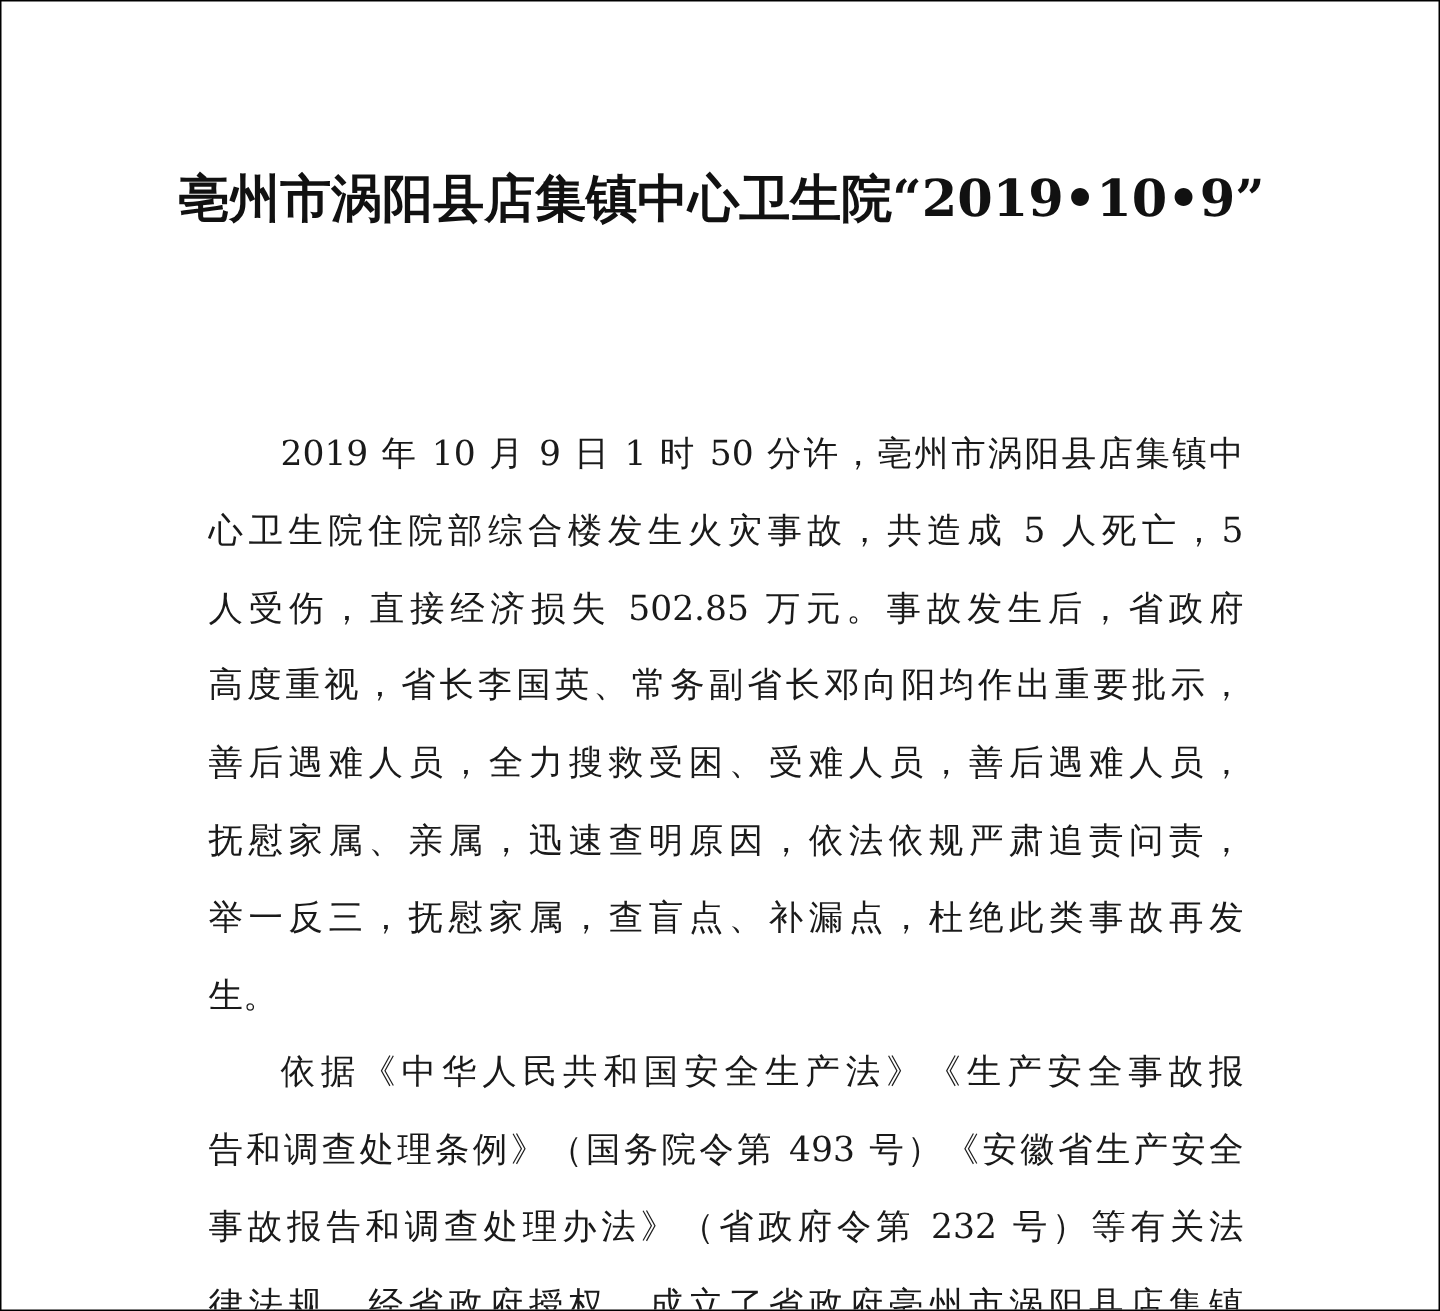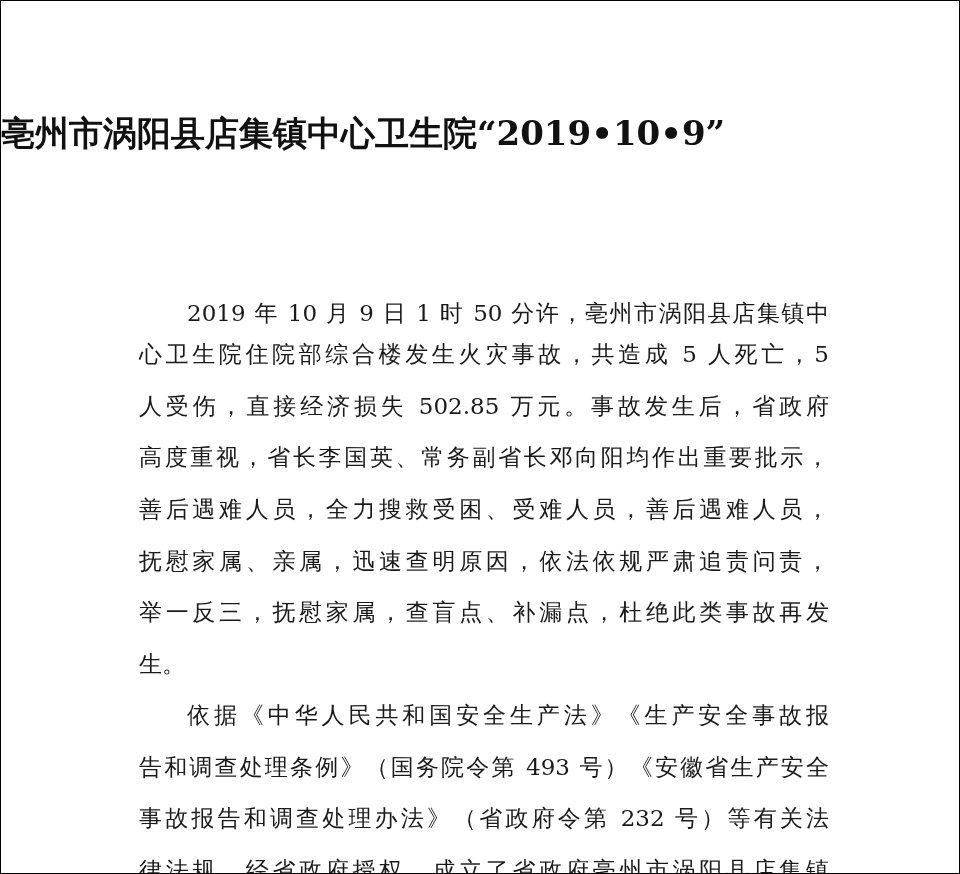--- a/index.html
+++ b/index.html
@@ -2,21 +2,21 @@
 <html><head>
 <meta charset="utf-8">
 <style>
   html, body { margin: 0; padding: 0; background: #ffffff; }
   body { width: 960px; height: 874px; overflow: hidden; position: relative; }
   .page {
     position: absolute; left: 0; top: 0; width: 958px; height: 872px;
     border: 1px solid #000; background: #fff; overflow: hidden;
   }
   .title {
-    position: absolute; left: 0; width: 960px; 
+    position: absolute; left: 0; width: 960px; text-align: center;
     font-family: "DejaVu Serif", "Liberation Serif", serif;
     font-weight: bold; font-size: 34px; color: #111; line-height: 40px;
     letter-spacing: 0px; white-space: nowrap;
   }
   .title.l1 { top: 112px; }
   .title.l2 { top: 162px; }
   .subtitle {
     position: absolute; left: 0; width: 960px; top: 229px; text-align: center;
     font-family: "DejaVu Serif", "Liberation Serif", serif;
     font-size: 22px; color: #222; line-height: 30px; letter-spacing: 2px;
@@ -31,21 +31,21 @@
   .body-line.indent { left: 186px; width: 642px; }
   .body-line.last { text-align: left; text-align-last: left; }
 </style>
 </head>
 <body>
 
 <div class="page">
   <div class="title l1">亳州市涡阳县店集镇中心卫生院“2019•10•9”</div>
 
   <div>
-    <div class="body-line indent" style="top:295px">2019 年 10 月 9 日 1 时 50 分许，亳州市涡阳县店集镇中</div>
+    <div class="body-line indent" style="top:285px">2019 年 10 月 9 日 1 时 50 分许，亳州市涡阳县店集镇中</div>
     <div class="body-line" style="top:336px">心卫生院住院部综合楼发生火灾事故，共造成 5 人死亡，5</div>
     <div class="body-line" style="top:388px">人受伤，直接经济损失 502.85 万元。事故发生后，省政府</div>
     <div class="body-line" style="top:439px">高度重视，省长李国英、常务副省长邓向阳均作出重要批示，</div>
     <div class="body-line" style="top:491px">善后遇难人员，全力搜救受困、受难人员，善后遇难人员，</div>
     <div class="body-line" style="top:543px">抚慰家属、亲属，迅速查明原因，依法依规严肃追责问责，</div>
     <div class="body-line" style="top:594px">举一反三，抚慰家属，查盲点、补漏点，杜绝此类事故再发</div>
     <div class="body-line last" style="top:646px">生。</div>
   </div>
 
   <div>

